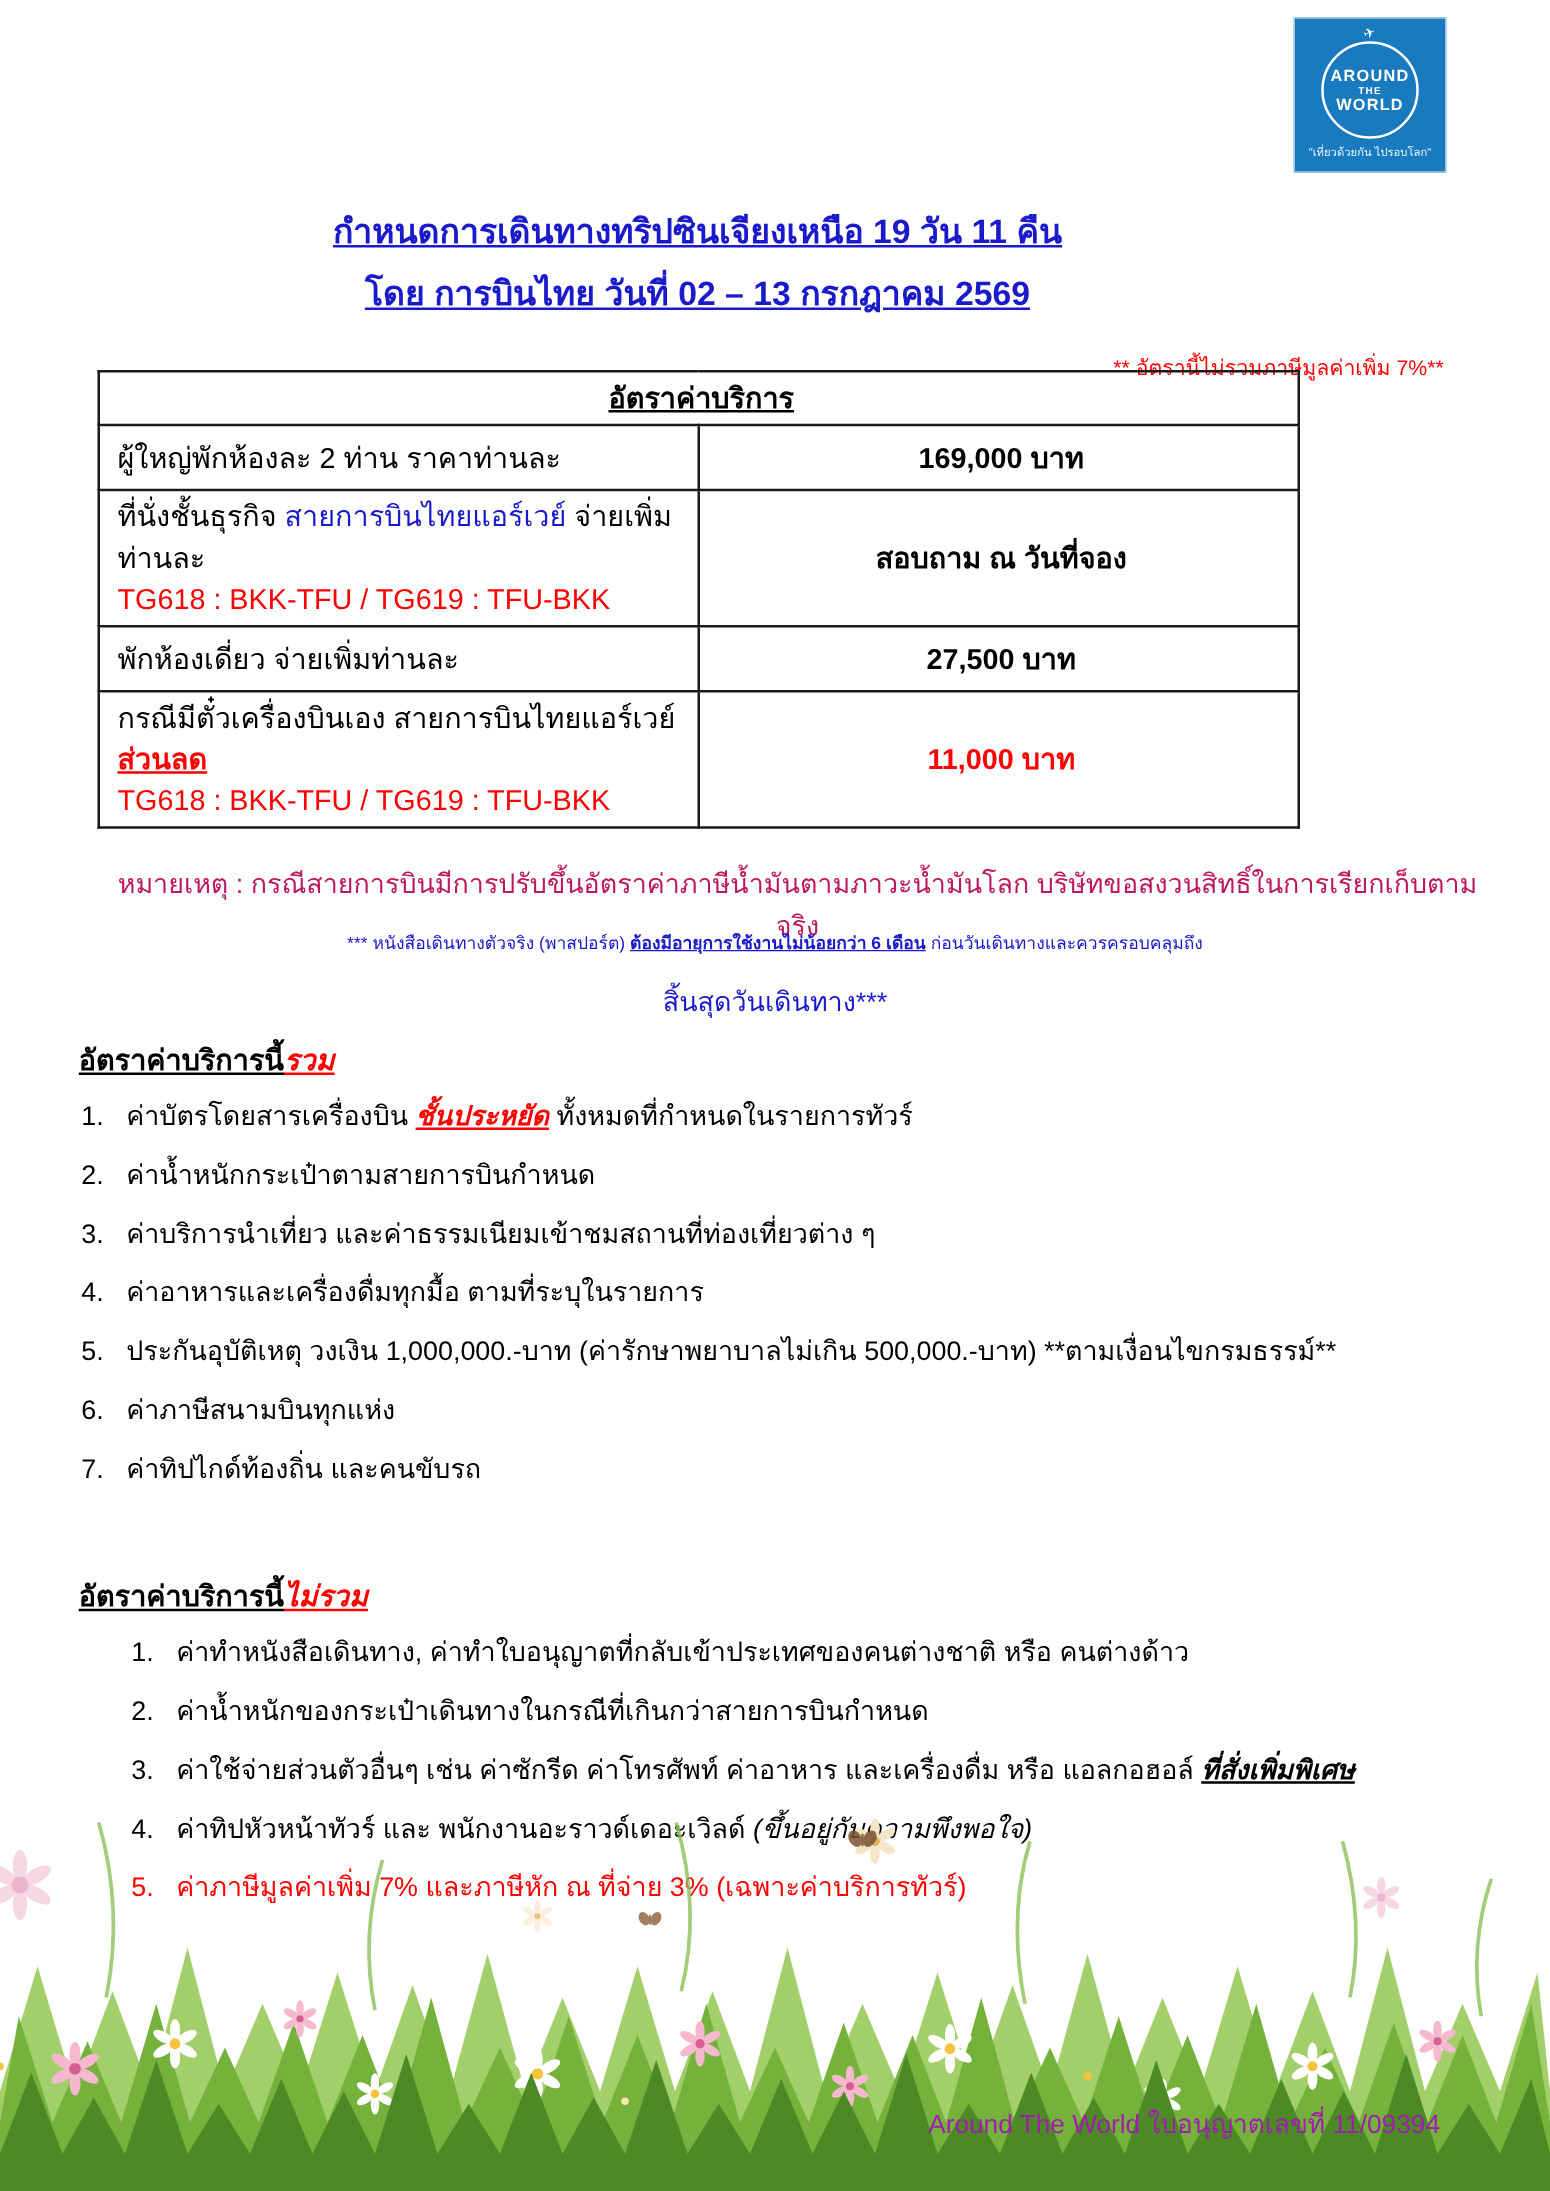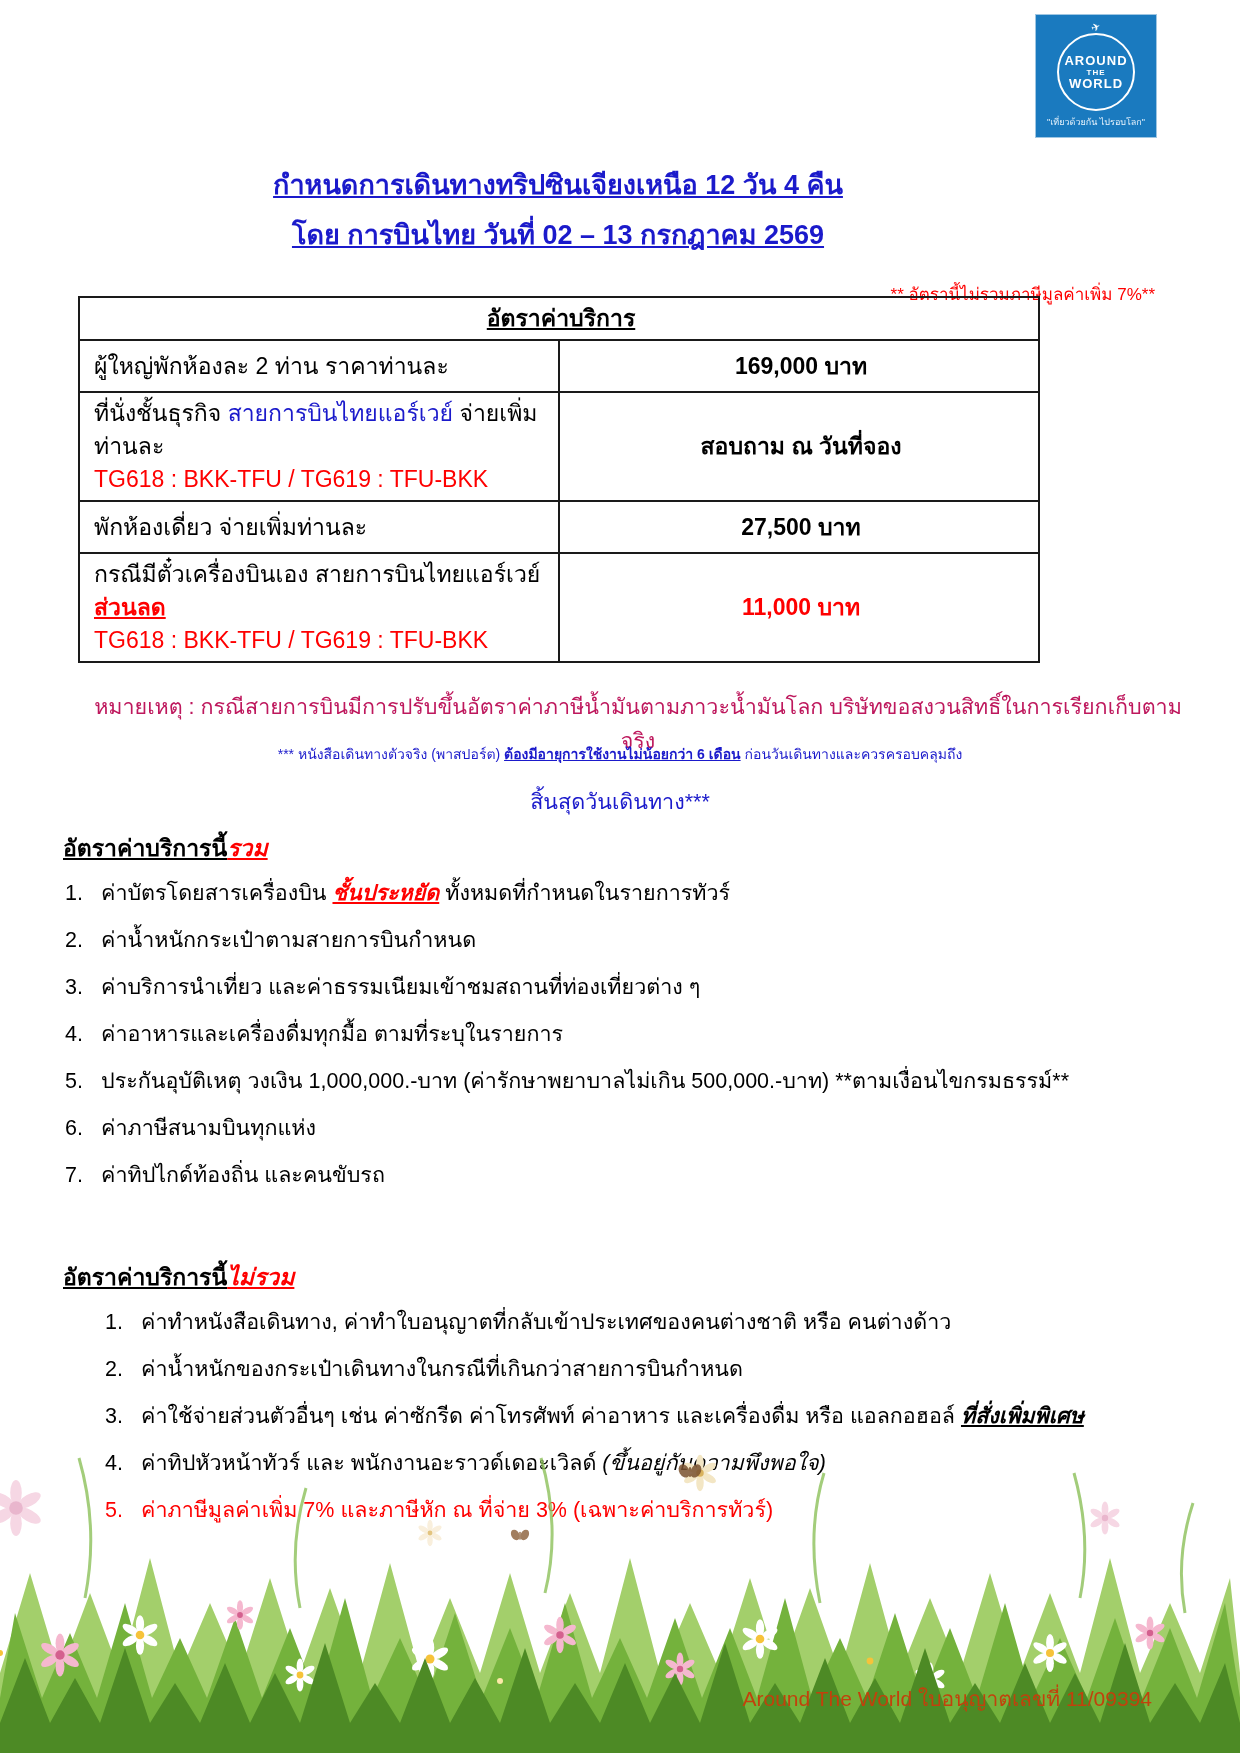--- a/index.html
+++ b/index.html
@@ -128,41 +128,41 @@
   .li.red-item { color: #fe0000; }
   .li .cont-line { margin-top: 15px; }
 
   
   .meadow {
     position: absolute; left: 0; bottom: 0;
     width: 1240px; height: 330px;
   }
   .license-text {
     position: absolute; right: 88px; bottom: 38px;
-    color: #c2410c; font-size: 21px;
+    color: #a21caf; font-size: 21px;
     z-index: 3;
     margin-left: 44px;
   }
 </style>
 </head>
 <body>
 
 <div class="page">
 
   <div class="logo-box">
     <div class="logo-plane">✈</div>
     <div class="logo-circle">
       <span class="l1">AROUND</span>
       <span class="l2">THE</span>
       <span class="l3">WORLD</span>
     </div>
     <div class="logo-tagline">"เที่ยวด้วยกัน ไปรอบโลก"</div>
   </div>
 
-  <div class="doc-title">กำหนดการเดินทางทริปซินเจียงเหนือ 12 วัน 4 คืน</div>
+  <div class="doc-title">กำหนดการเดินทางทริปซินเจียงเหนือ 19 วัน 11 คืน</div>
   <div class="doc-subtitle">โดย การบินไทย วันที่ 02 – 13 กรกฎาคม 2569</div>
   <div class="vat-note">** อัตรานี้ไม่รวมภาษีมูลค่าเพิ่ม 7%**</div>
 
   <table class="price">
     <tbody>
         <tr>
       <td class="tbl-header" colspan="2"><span class="u">อัตราค่าบริการ</span></td>
     </tr>
     <tr class="row-h1">
       <td class="col-label">ผู้ใหญ่พักห้องละ 2 ท่าน ราคาท่านละ</td>

